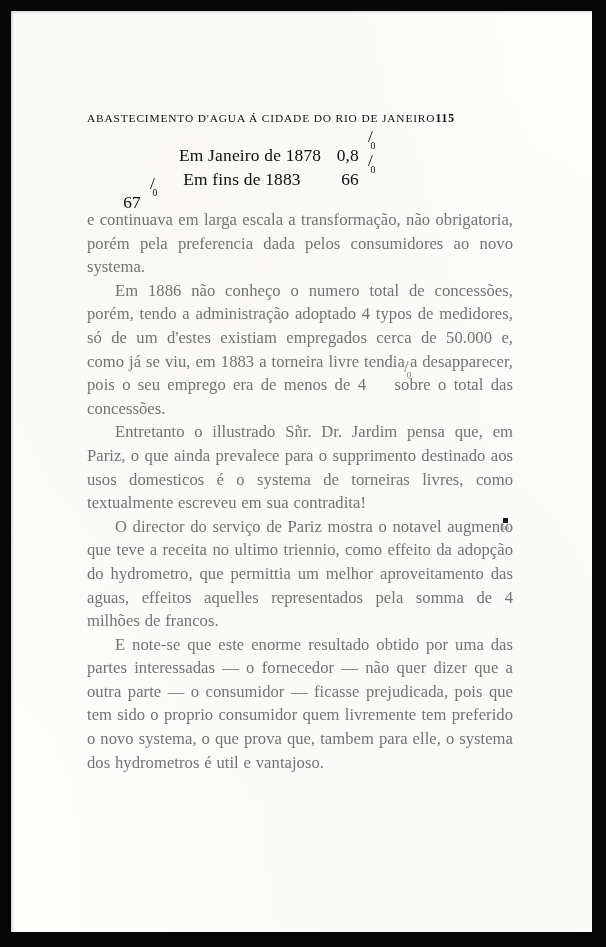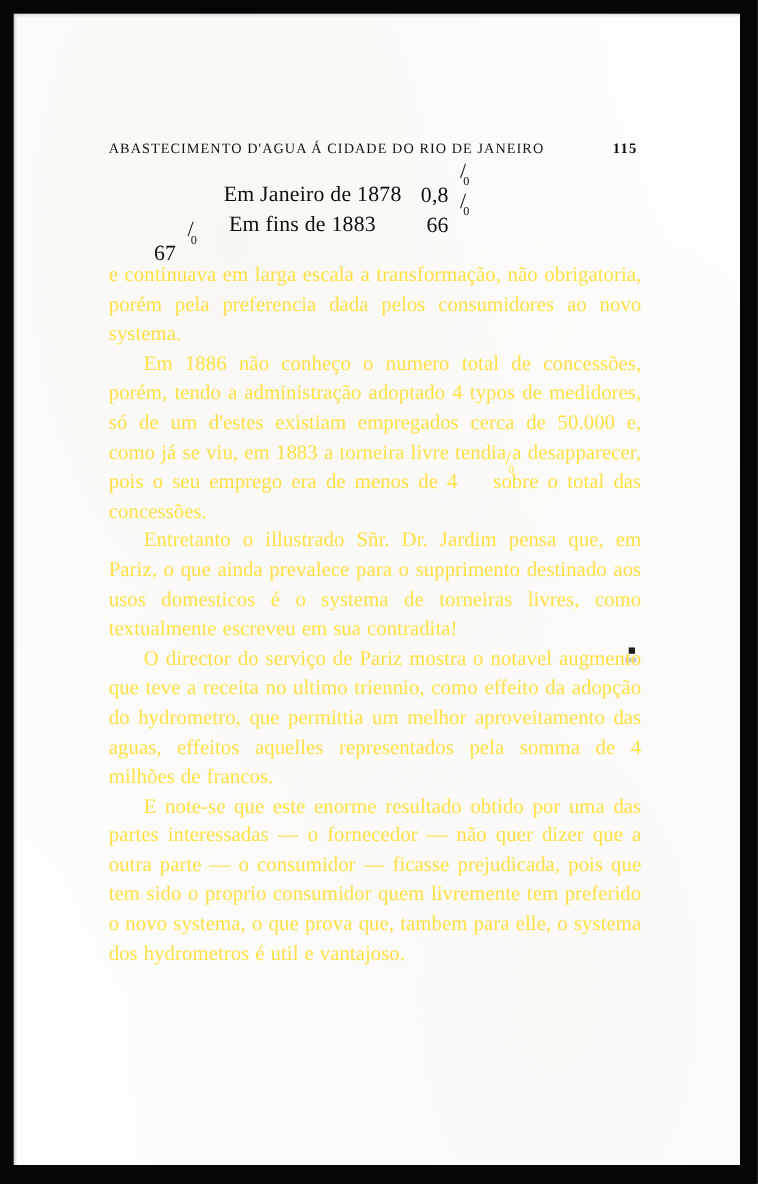--- a/index.html
+++ b/index.html
@@ -43,23 +43,22 @@
   }
 
   
   .runhead {
     position: absolute;
     left: 87px;
     top: 112px;
     width: 423px;
     display: flex;
     align-items: baseline;
-    justify-content: space-between;
+    justify-content: flex-start;
     white-space: nowrap;
-    gap: 13px;
   }
   .runhead-title {
     font-size: 11.4px;
     letter-spacing: 0.85px;
     color: #111;
     text-transform: uppercase;
     font-variant: small-caps;
   }
   .runhead-folio {
     font-size: 11.6px;
@@ -122,21 +121,21 @@
   .body {
     position: absolute;
     left: 87px;
     top: 208px;
     width: 426px;
   }
   p.para {
     margin: 0;
     font-size: 16.6px;
     line-height: 23.6px;
-    color: #fde047;
+    color: #737373;
     text-align: justify;
     text-justify: inter-word;
     letter-spacing: 0.05px;
     word-spacing: 0.6px;
   }
   p.indent {
     text-indent: 28px;
   }
   .pct-inline {
     display: inline-block;

